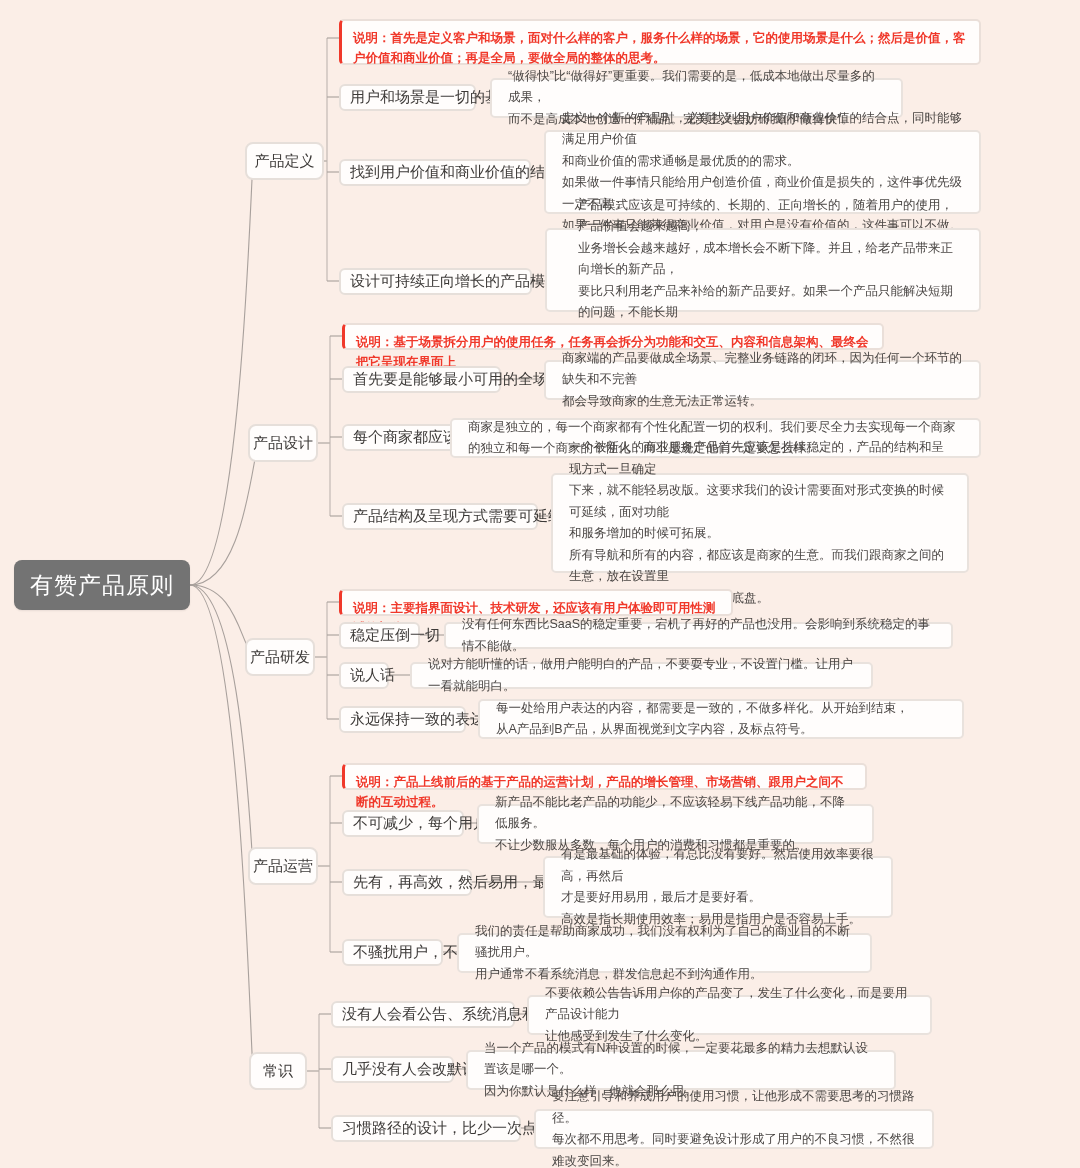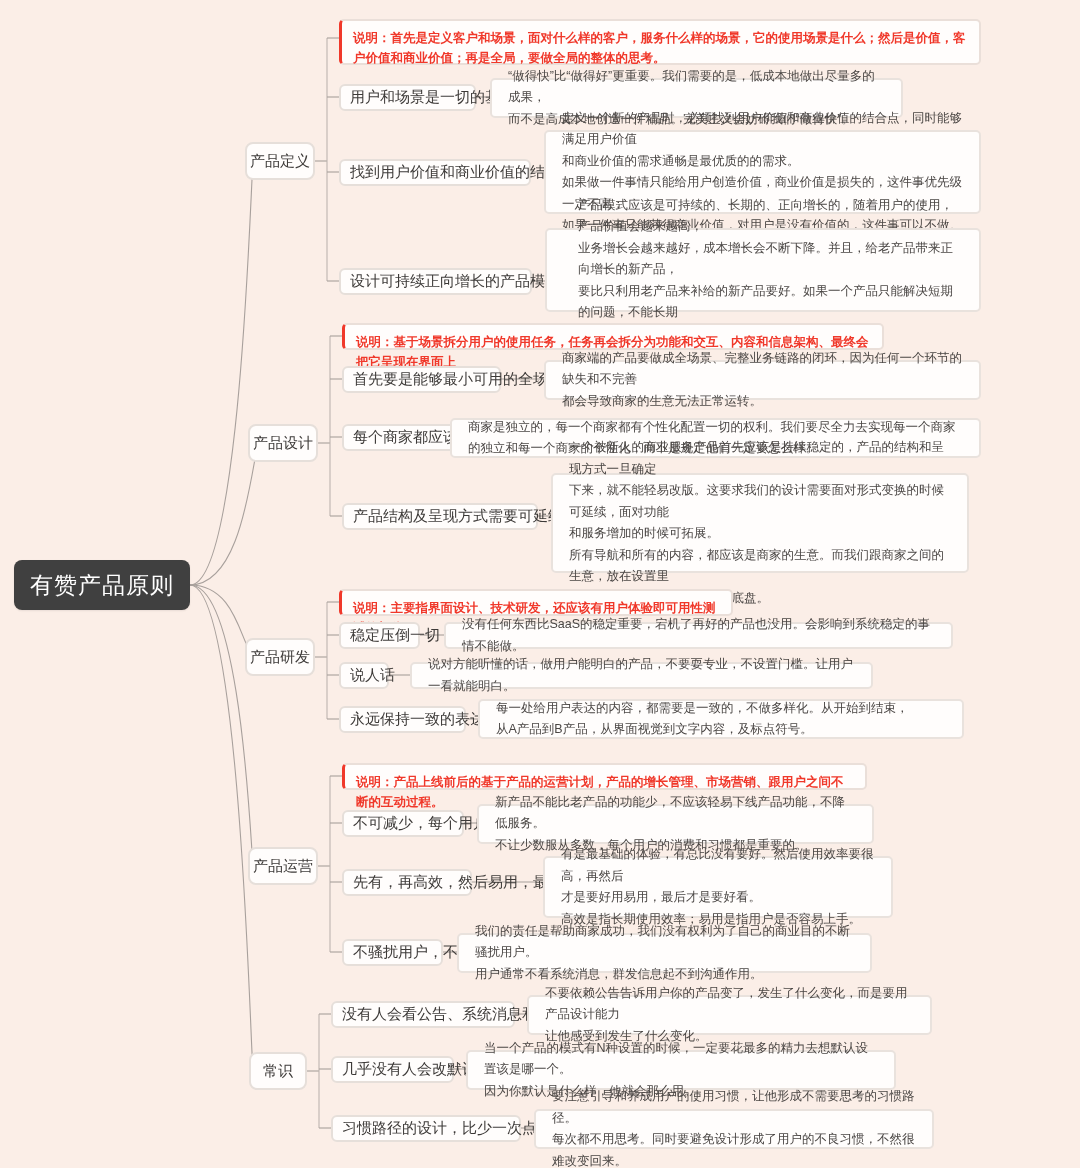--- a/index.html
+++ b/index.html
@@ -30,21 +30,21 @@
     border: 2px solid #6d28d9;
     border-radius: 7px;
     display: flex;
     align-items: center;
     color: #3d3a38;
     z-index: 2;
   }
 
   
   .root {
-    background: #404040;
+    background: #737373;
     border: none;
     border-radius: 8px;
     color: #ffffff;
     font-size: 23px;
     letter-spacing: 1px;
     justify-content: center;
     box-shadow: 0 1px 2px rgba(0,0,0,0.08);
   }
 
   
@@ -155,21 +155,21 @@
       <path d="M515,1014 L527,1014"></path>
       <path d="M454,1069 L466,1069"></path>
       <path d="M521,1128 L534,1128"></path>
     </g>
   </svg>
 
   <div class="node root" style="left:14px; top:560px; width:176px; height:50px;">
     <span>有赞产品原则</span>
   </div>
 
-  <div class="node branch" style="left:245px; top:142px; width:70px; height:38px;">
+  <div class="node branch" style="left:245px; top:142px; width:79px; height:38px;">
     <span>产品定义</span>
   </div>
 
   <div class="node note" style="left:339px; top:19px; width:642px; height:46px;">
     <span>说明：首先是定义客户和场景，面对什么样的客户，服务什么样的场景，它的使用场景是什么；然后是价值，客户价值和商业价值；再是全局，要做全局的整体的思考。</span>
   </div>
 
   <div class="node topic" style="left:339px; top:84px; width:137px; height:27px;">
     <span>用户和场景是一切的基础</span>
   </div>

